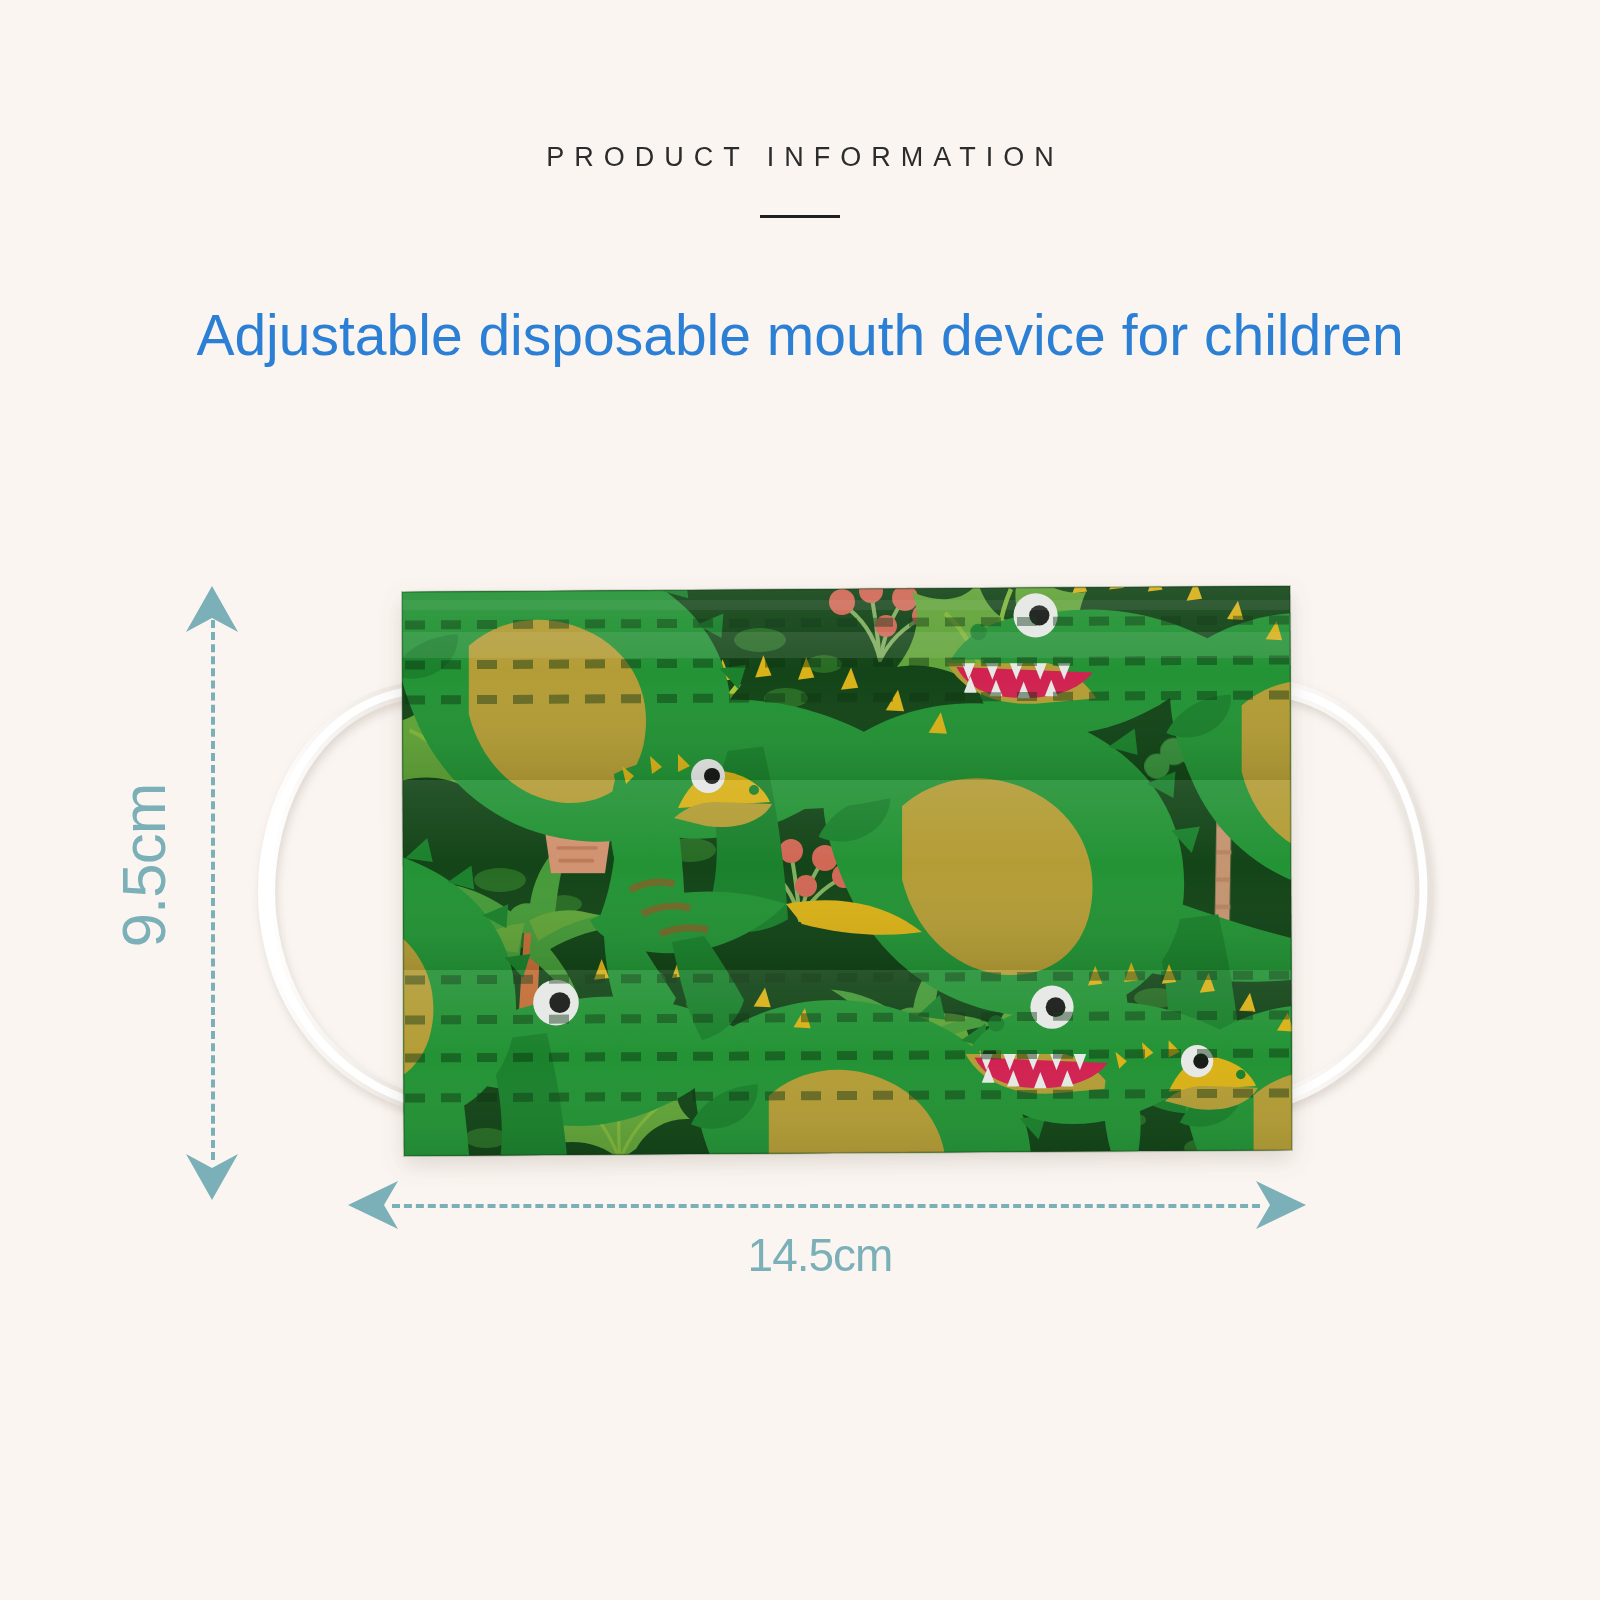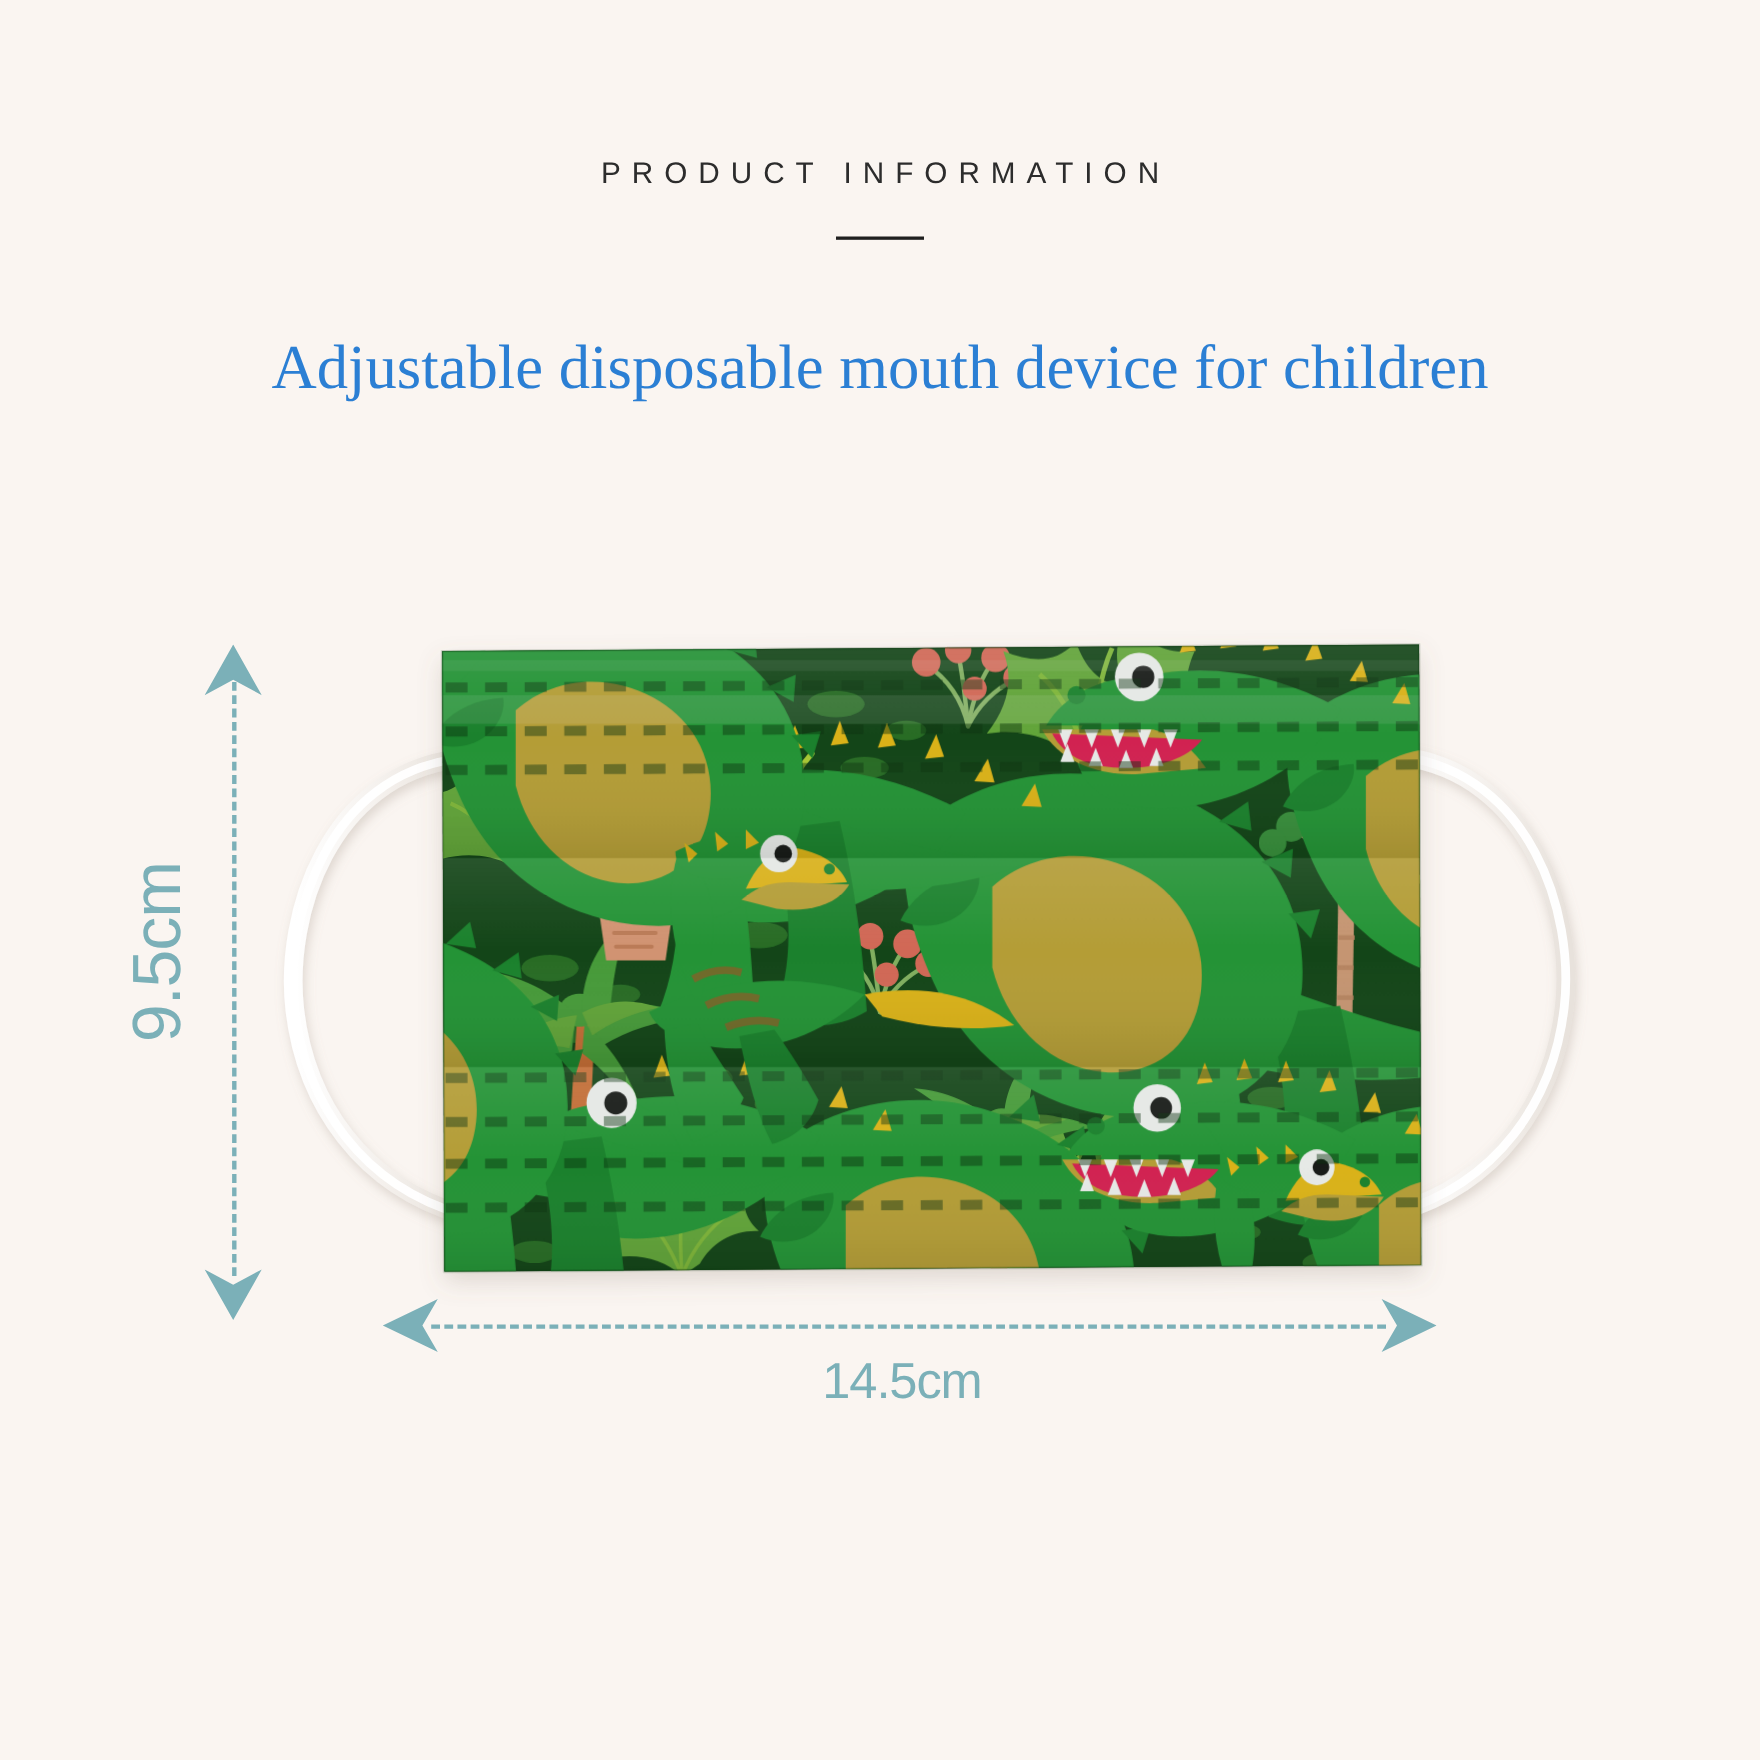--- a/index.html
+++ b/index.html
@@ -29,21 +29,21 @@
   #divider {
     position: absolute;
     top: 215px; left: 760px;
     width: 80px; height: 3px;
     background: #1f1f1f;
   }
   #headline {
     position: absolute;
     top: 302px; left: 0; width: 1600px;
     text-align: center;
-    font-family: Liberation Serif, serif;
+    font-family: Liberation Sans, sans-serif;
     font-size: 57px;
     color: #2b7fd4;
     white-space: nowrap;
     letter-spacing: 0px;
   }
 
   
   #mask-stage {
     position: absolute;
     left: 0; top: 0; width: 1600px; height: 1600px;

